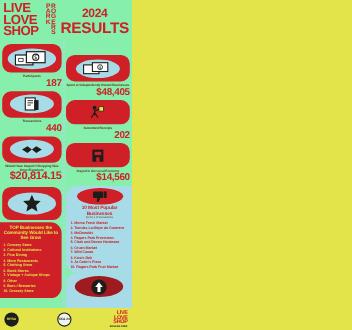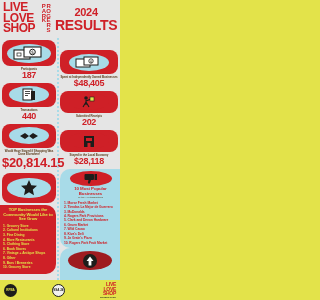--- a/index.html
+++ b/index.html
@@ -2,21 +2,21 @@
 <html><head>
 <meta charset="utf-8">
 <style>
   * { box-sizing: border-box; margin: 0; padding: 0; }
   html, body {
     width: 120px; height: 300px;
     background: #e3e34a;
     font-family: "Liberation Sans", sans-serif;
     overflow: hidden;
   }
-  .page { position: relative; width: 120px; height: 300px; background: #e5e5e5; }
+  .page { position: relative; width: 120px; height: 300px; background: #86efac; }
 
   
   .header { position: relative; height: 38px; padding: 2px 3px 0 3px; display: flex; }
   .logo-wrap { position: relative; width: 56px; height: 36px; }
   .logo-stack { display: flex; flex-direction: column; gap: 0px; }
   .logo-word {
     color: #cf2027; font-weight: 900; letter-spacing: -0.5px;
     line-height: 0.88; font-family: "Liberation Sans", sans-serif;
     -webkit-text-stroke: 0px;
   }
@@ -58,22 +58,23 @@
   .icon-svg { display: block; }
 
   .stat { text-align: center; padding: 1px 2px 2px 2px; }
   .stat-label {
     color: #5a3a1a; font-size: 2.9px; font-weight: 700; line-height: 1.15;
     letter-spacing: -0.05px;
   }
   .stat-value {
     color: #cf2027; font-weight: 900; font-size: 9px; line-height: 1.05;
     letter-spacing: -0.3px;
-  }
-  .stat-value.sm { font-size: 13px; }
+    text-align: right;
+  }
+  .stat-value.sm { font-size: 10px; }
 
   
   .blue-panel {
     background: #a8dbe8; border-top-left-radius: 10px; border-bottom-left-radius: 10px;
     padding: 2px 3px 3px 4px; margin-left: 2px;
   }
   .list-title {
     color: #cf2027; font-weight: 900; font-size: 4.4px; line-height: 1.1;
     text-align: center; letter-spacing: -0.1px;
   }
@@ -193,21 +194,21 @@
           <svg class="icon-svg" width="20" height="14" viewBox="0 0 20 14">
             <rect x="5" y="2" width="10" height="11" fill="#1d1d1b"></rect>
             <rect x="7" y="4" width="6" height="3" fill="#cf2027"></rect>
             <rect x="8.5" y="9" width="3" height="4" fill="#cf2027"></rect>
           </svg>
         </div>
       </div>
 
       <div class="stat">
         <div class="stat-label">Stayed in the Local Economy</div>
-        <div class="stat-value">$28,118</div>
+        <div class="stat-value">$14,560</div>
       </div>
 
       <div class="blue-panel" style="margin-top:1px;">
         <div style="display:flex;justify-content:center;margin-bottom:1px;">
           <div style="width:42px;height:15px;border-radius:50%;background:#cf2027;display:flex;align-items:center;justify-content:center;">
             <svg class="icon-svg" width="14" height="11" viewBox="0 0 14 11">
               <path d="M4 1 h5 a1 1 0 0 1 1 1 v4 a1 1 0 0 1 -1 1 h-2 l-1 3 a1 1 0 0 1 -2 -1 l0.5 -2 h-3 a1 1 0 0 1 -1 -1 v-4 a1 1 0 0 1 1 -1 z" fill="#1d1d1b"></path>
               <rect x="10.5" y="1" width="2.5" height="6" fill="#1d1d1b"></rect>
             </svg>
           </div>

